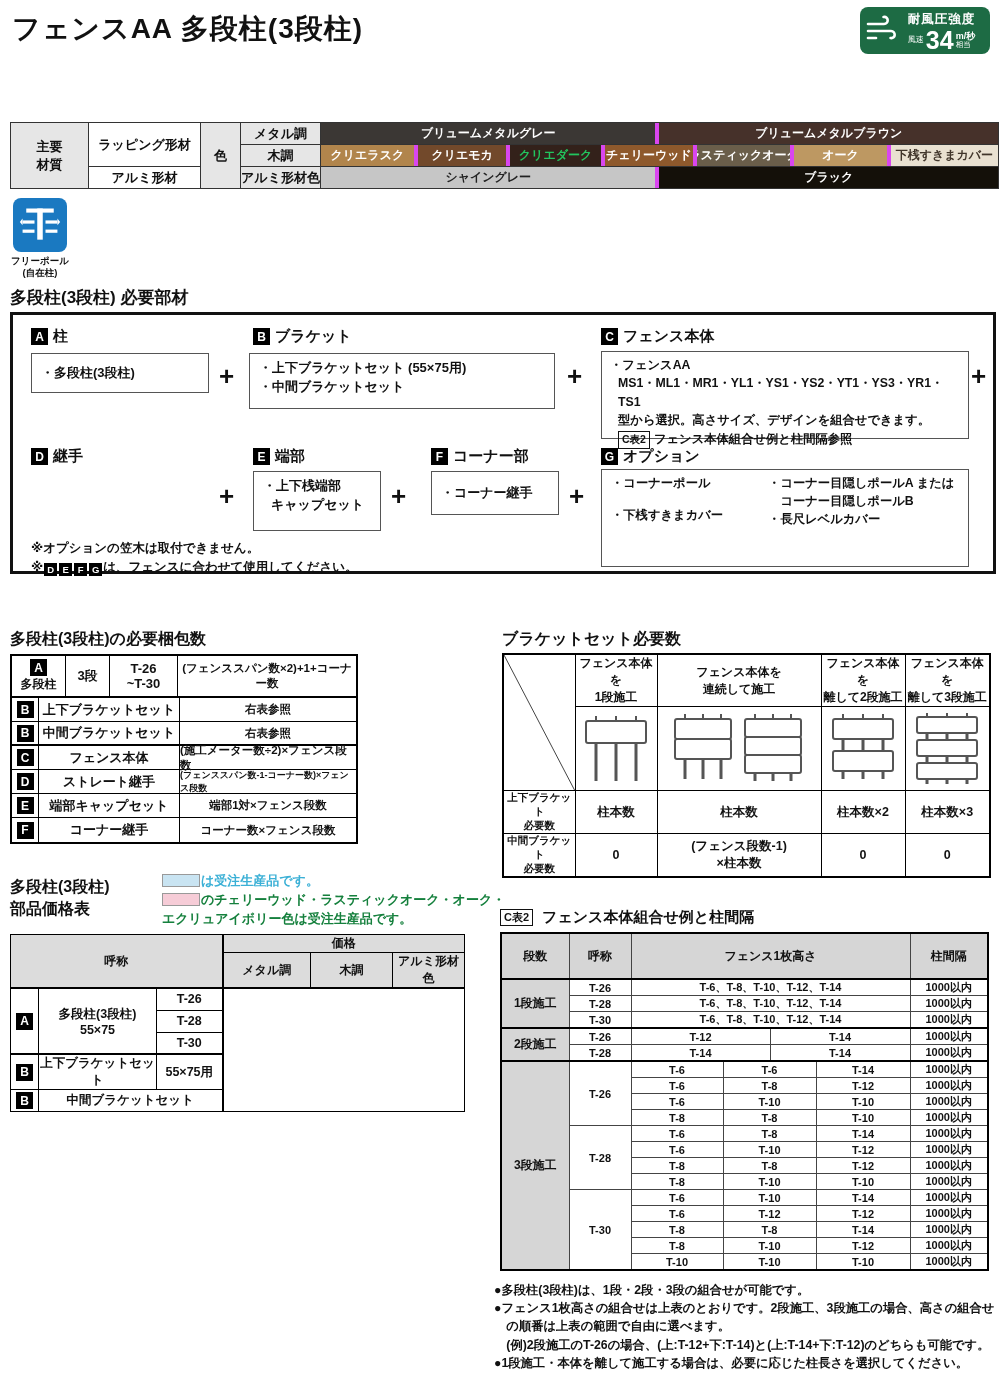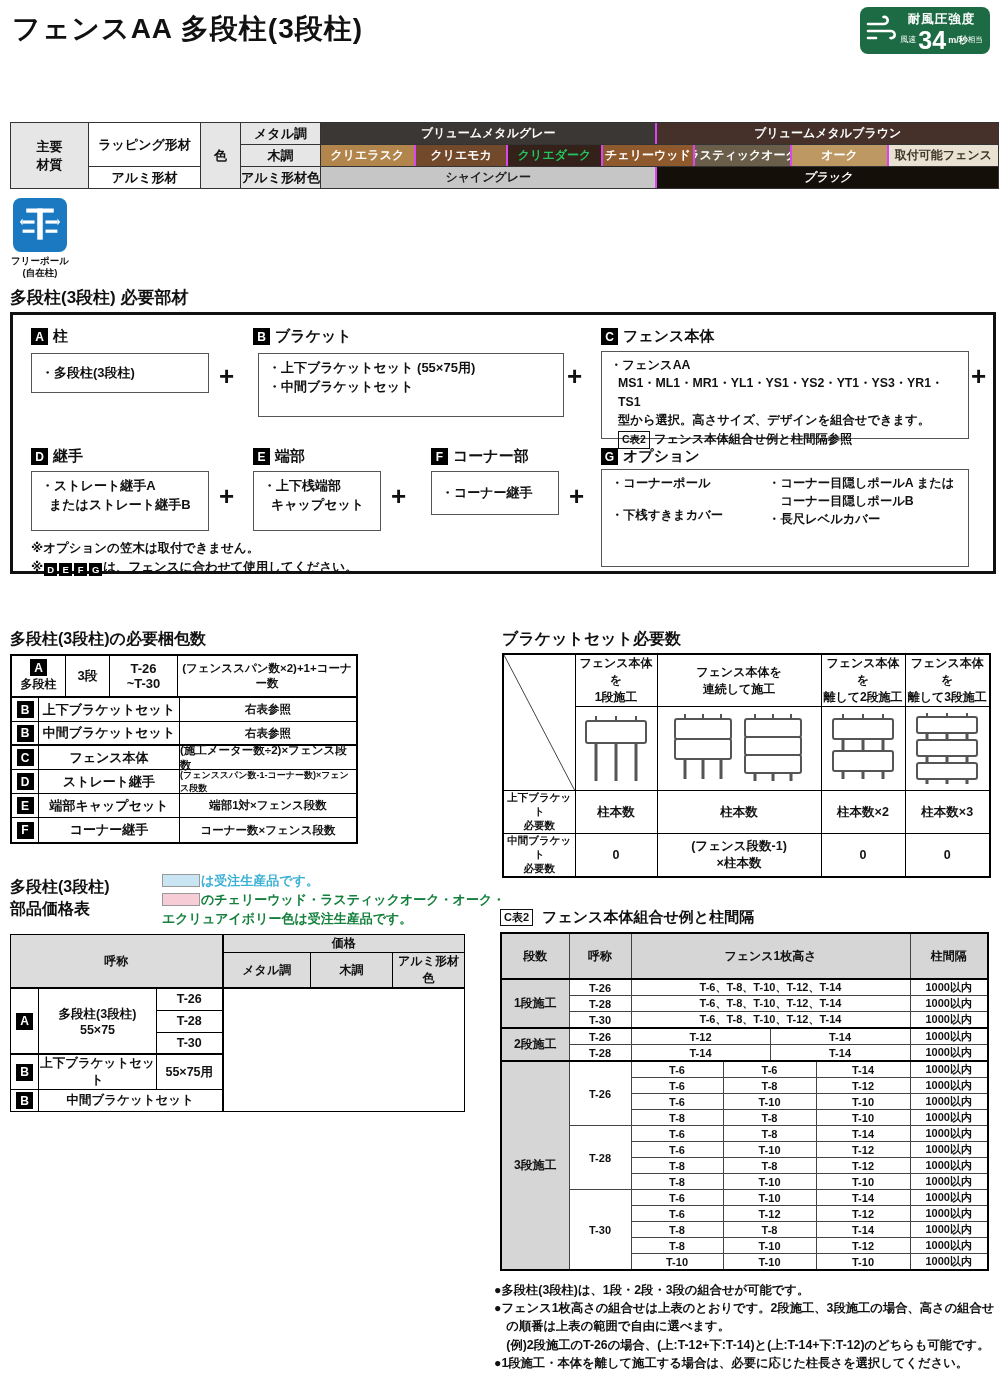--- a/index.html
+++ b/index.html
@@ -10,37 +10,37 @@
 
   
   #main-title { left:12px; top:10px; font-size:28px; font-weight:800; letter-spacing:1px; }
   #badge { left:860px; top:7px; width:130px; height:47px; border-radius:8px; color:#fff;
            display:flex; align-items:center; padding:3px 6px 3px 5px; }
   #badge .btxt { flex:1; text-align:center; }
   #badge .b1 { font-size:12.5px; font-weight:700; letter-spacing:1px; }
   #badge .b2 { display:flex; align-items:center; justify-content:center; line-height:1; }
   #badge .bpre { font-size:8px; margin-right:2px; }
   #badge .bval { font-size:25px; font-weight:800; }
-  #badge .bunit { display:flex; flex-direction:row; align-items:flex-start; margin-left:2px; }
+  #badge .bunit { display:flex; flex-direction:column; align-items:flex-start; margin-left:2px; }
   #badge .bunit span:first-child { font-size:9px; font-weight:700; }
   #badge .bunit span:last-child { font-size:7.5px; }
 
   
   #compat { left:10px; top:66px; width:792px; border:2px solid #aed7e8; padding:3px 9px;
             font-size:13.5px; font-weight:600; line-height:1.35; }
 
   
   #materials { left:10px; top:122px; border-collapse:collapse; table-layout:fixed; }
   #materials td { border:1px solid #333; font-size:13px; text-align:center; vertical-align:middle;
                   height:22px; font-weight:600; }
   #materials .glabel { background:#e6e6e6; }
   #materials .swcell { padding:0; }
   .sw-row { display:flex; height:100%; width:100%; }
   .sw { display:flex; align-items:center; justify-content:center; font-size:12px; font-weight:700;
-        border-left:2px solid #d946ef; overflow:hidden; white-space:nowrap; }
+        border-left:4px solid #d946ef; overflow:hidden; white-space:nowrap; }
   .sw:first-child { border-left:none; }
 
   
   #freepole { left:10px; top:198px; width:60px; text-align:center; }
   #freepole .fp-ic { width:54px; height:54px; border-radius:8px; margin:0 auto;
                      display:flex; align-items:center; justify-content:center; }
   #freepole .fp-lb { font-size:9.5px; font-weight:600; margin-top:3px; line-height:1.25; }
 
   
   .sec-title { font-size:17px; font-weight:800; }
@@ -168,31 +168,31 @@
     <tr>
       <td class="glabel">木調</td>
       <td class="swcell">
             <div class="sw-row" id="sw-wood">
               <div class="sw" style="background: rgb(177, 133, 76); color: rgb(255, 255, 255); flex: 0 0 13.7%;">クリエラスク</div>
               <div class="sw" style="background: rgb(114, 73, 43); color: rgb(255, 255, 255); flex: 0 0 13.7%;">クリエモカ</div>
               <div class="sw" style="background: rgb(51, 33, 26); color: #22c55e; flex: 0 0 13.9%;">クリエダーク</div>
               <div class="sw" style="background: rgb(142, 89, 44); color: rgb(255, 255, 255); flex: 0 0 13.7%;">チェリーウッド</div>
               <div class="sw" style="background: rgb(106, 94, 74); color: rgb(255, 255, 255); flex: 0 0 14.3%;">ラスティックオーク</div>
               <div class="sw" style="background: rgb(189, 152, 98); color: rgb(255, 255, 255); flex: 0 0 14.3%;">オーク</div>
-              <div class="sw" style="background: rgb(233, 225, 209); color: rgb(64, 53, 42); flex: 0 0 16.4%;">取付可能フェンス</div>
+              <div class="sw" style="background: rgb(233, 225, 209); color: rgb(64, 53, 42); flex: 0 0 16.4%;">下桟すきまカバー</div>
             </div>
           </td>
     </tr>
     <tr>
       <td>アルミ形材</td>
       <td class="glabel">アルミ形材色</td>
       <td class="swcell">
             <div class="sw-row" id="sw-alumi">
               <div class="sw" style="background: rgb(198, 198, 198); color: rgb(34, 34, 34); flex: 0 0 49.4%;">シャイングレー</div>
-              <div class="sw" style="background: rgb(20, 16, 9); color: rgb(255, 255, 255); flex: 0 0 50.6%; font-style: italic;">ブラック</div>
+              <div class="sw" style="background: rgb(20, 16, 9); color: rgb(255, 255, 255); flex: 0 0 50.6%;">ブラック</div>
             </div>
           </td>
     </tr>
   </tbody>
     </table>
 
   <div id="freepole" class="abs">
     <div class="fp-ic" id="fp-ic" style="background: rgb(26, 121, 193);">
       <svg width="44" height="44" viewBox="0 0 48 48" fill="#fff">
         <rect x="9" y="6" width="30" height="4.5"></rect>
@@ -218,21 +218,21 @@
     </div>
     <div class="p-box" style="left:18px;top:38px;width:178px;height:40px;display:flex;align-items:center">
       <span>・多段柱(3段柱)</span>
     </div>
     <div class="plus" style="left:206px;top:46px">+</div>
 
     <div class="p-head" style="left:240px;top:12px">
       <span class="sq">B</span>
       <span>ブラケット</span>
     </div>
-    <div class="p-box" style="left:245px;top:38px;width:306px;height:64px">
+    <div class="p-box" style="left:236px;top:38px;width:306px;height:56px">
       <div>・上下ブラケットセット (55×75用)</div>
       <div>・中間ブラケットセット</div>
     </div>
     <div class="plus" style="left:554px;top:46px">+</div>
 
     <div class="p-head" style="left:588px;top:12px">
       <span class="sq">C</span>
       <span>フェンス本体</span>
     </div>
     <div class="p-box" id="p-c-box" style="left:588px;top:36px;width:368px;height:88px">
@@ -241,24 +241,20 @@
       <div style="padding-left:8px">型から選択。高さサイズ、デザインを組合せできます。</div>
       <div style="padding-left:8px">
         <span class="ref-tag">C表2</span><span>フェンス本体組合せ例と柱間隔参照</span>
       </div>
     </div>
     <div class="plus" style="left:958px;top:46px">+</div>
 
     <div class="p-head" style="left:18px;top:132px">
       <span class="sq">D</span>
       <span>継手</span>
-    </div>
-    <div class="p-box" style="left:18px;top:156px;width:178px;height:60px">
-      <div>・ストレート継手A</div>
-      <div style="padding-left:8px">またはストレート継手B</div>
     </div>
     <div class="plus" style="left:206px;top:166px">+</div>
 
     <div class="p-head" style="left:240px;top:132px">
       <span class="sq">E</span>
       <span>端部</span>
     </div>
     <div class="p-box" style="left:240px;top:156px;width:128px;height:60px">
       <div>・上下桟端部</div>
       <div style="padding-left:8px">キャップセット</div>

